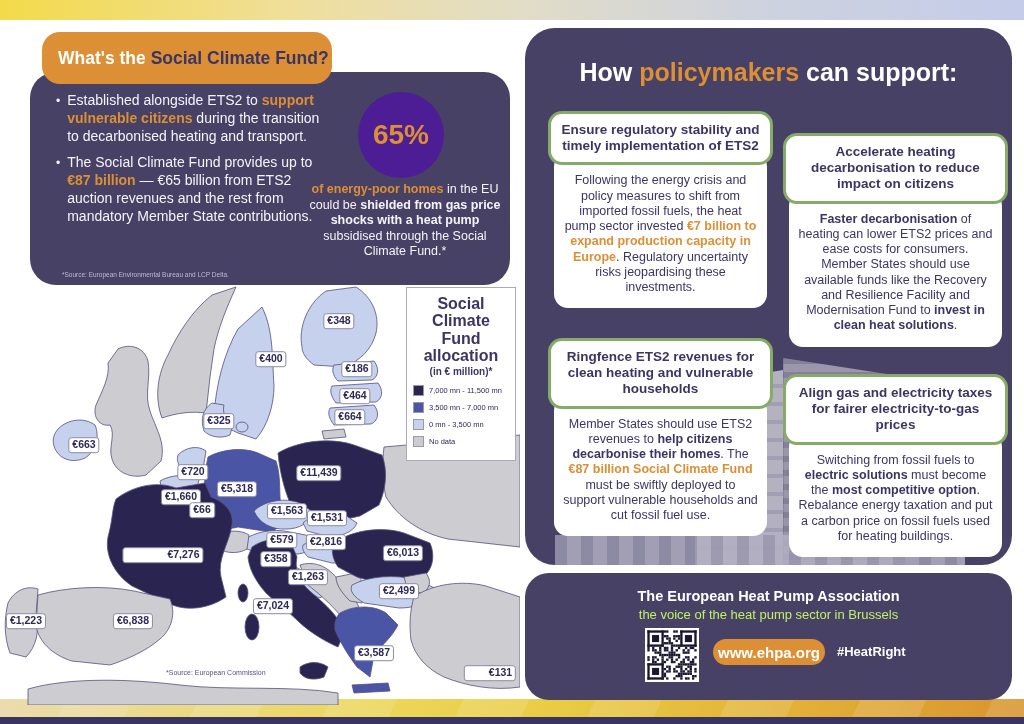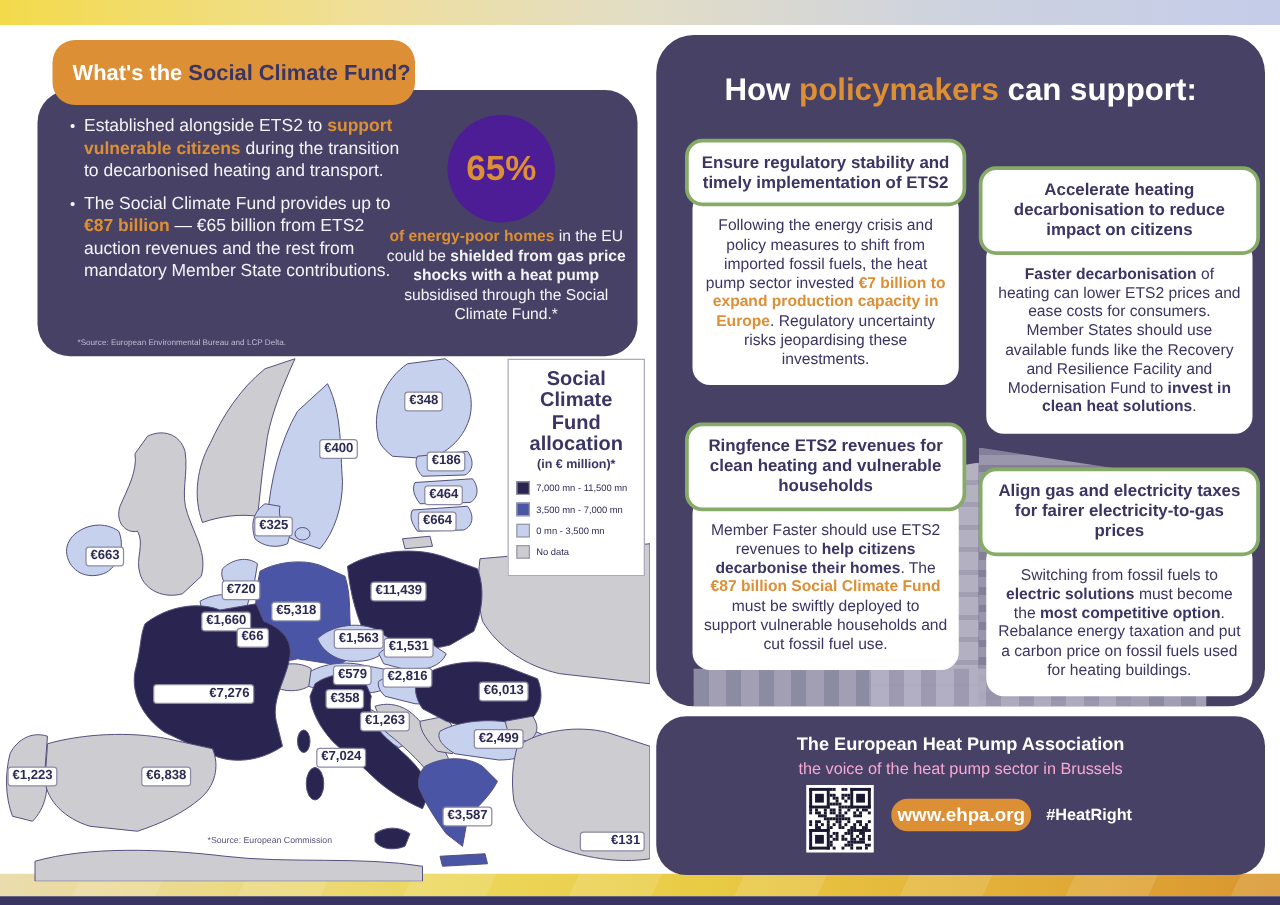--- a/index.html
+++ b/index.html
@@ -69,21 +69,21 @@
   .card{position:absolute;width:225px;z-index:2;}
   .card-head{position:relative;z-index:2;background:#fff;border:3.5px solid var(--green);
     border-radius:14px;padding:8px 6px;text-align:center;font-weight:bold;font-size:13.5px;
     color:var(--navy);line-height:1.2;}
   .card-body{position:relative;z-index:1;background:#fff;border-radius:14px;margin:-12px 6px 0;
     padding:20px 9px 13px;text-align:center;font-size:12.5px;color:var(--navy);line-height:1.22;}
 
   .footerBox{position:absolute;left:525px;top:573px;width:487px;height:127px;background:var(--panel);
     border-radius:24px;z-index:2;color:#fff;}
   .f-org{position:absolute;top:15px;width:100%;text-align:center;font-size:14.5px;font-weight:bold;}
-  .f-tag{position:absolute;top:34px;width:100%;text-align:center;font-size:13px;color:#f9a8d4;}
+  .f-tag{position:absolute;top:34px;width:100%;text-align:center;font-size:13px;color:#bef264;}
   .qr{position:absolute;left:120px;top:55px;width:54px;height:54px;background:#fff;}
   .pill{position:absolute;left:188px;top:66px;width:112px;height:26px;background:var(--orange);
     border-radius:13px;display:flex;align-items:center;justify-content:center;
     font-size:15px;font-weight:bold;color:#fff;}
   .hashtag{position:absolute;left:312px;top:71px;font-size:13px;font-weight:bold;color:#fff;}
 
   
   .sg-b{font-weight:bold;}
   .sg-o{font-weight:bold;color:var(--orange);}
   .sg-n{color:var(--navy);}
@@ -230,21 +230,21 @@
   <div class="card" style="left:23px;top:83px;">
     <div class="card-head">Ensure regulatory stability and timely implementation of ETS2</div>
     <div class="card-body"><span class="sg-r">Following the energy crisis and policy measures to shift from imported fossil fuels, the heat pump sector invested </span><span class="sg-o">€7 billion to expand production capacity in Europe</span><span class="sg-r">. Regulatory uncertainty risks jeopardising these investments.</span></div>
   </div>
   <div class="card" style="left:258px;top:93px;margin-top:12px;">
     <div class="card-head">Accelerate heating decarbonisation to reduce impact on citizens</div>
     <div class="card-body"><span class="sg-b">Faster decarbonisation</span><span class="sg-r"> of heating can lower ETS2 prices and ease costs for consumers. Member States should use available funds like the Recovery and Resilience Facility and Modernisation Fund to </span><span class="sg-b">invest in clean heat solutions</span><span class="sg-r">.</span></div>
   </div>
   <div class="card" style="left:23px;top:310px;">
     <div class="card-head">Ringfence ETS2 revenues for clean heating and vulnerable households</div>
-    <div class="card-body"><span class="sg-r">Member Faster should use ETS2 revenues to </span><span class="sg-b">help citizens decarbonise their homes</span><span class="sg-r">. The </span><span class="sg-o">€87 billion Social Climate Fund</span><span class="sg-r"> must be swiftly deployed to support vulnerable households and cut fossil fuel use.</span></div>
+    <div class="card-body"><span class="sg-r">Member States should use ETS2 revenues to </span><span class="sg-b">help citizens decarbonise their homes</span><span class="sg-r">. The </span><span class="sg-o">€87 billion Social Climate Fund</span><span class="sg-r"> must be swiftly deployed to support vulnerable households and cut fossil fuel use.</span></div>
   </div>
   <div class="card" style="left:258px;top:310px;margin-top:36px;">
     <div class="card-head">Align gas and electricity taxes for fairer electricity-to-gas prices</div>
     <div class="card-body"><span class="sg-r">Switching from fossil fuels to </span><span class="sg-b">electric solutions</span><span class="sg-r"> must become the </span><span class="sg-b">most competitive option</span><span class="sg-r">. Rebalance energy taxation and put a carbon price on fossil fuels used for heating buildings.</span></div>
   </div>
 </div>
 
 <div class="footerBox">
   <div class="f-org">The European Heat Pump Association</div>
   <div class="f-tag">the voice of the heat pump sector in Brussels</div>

